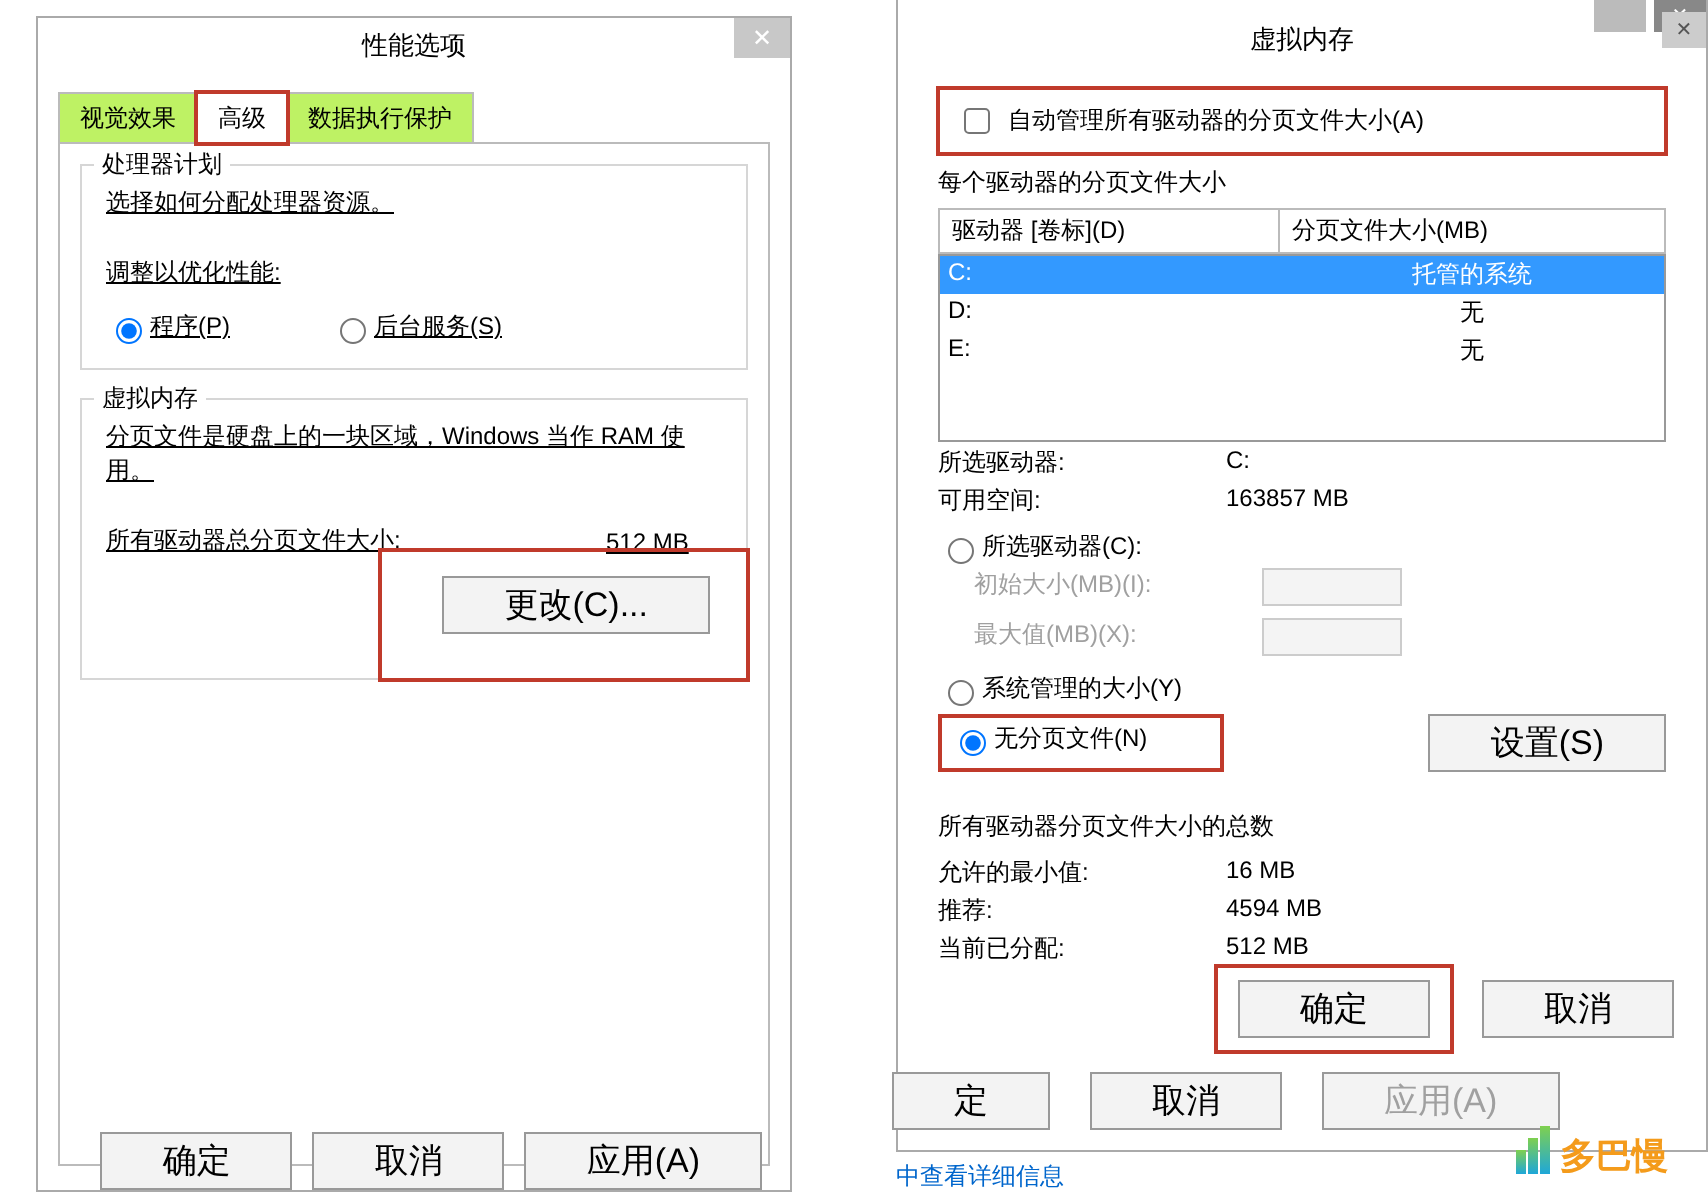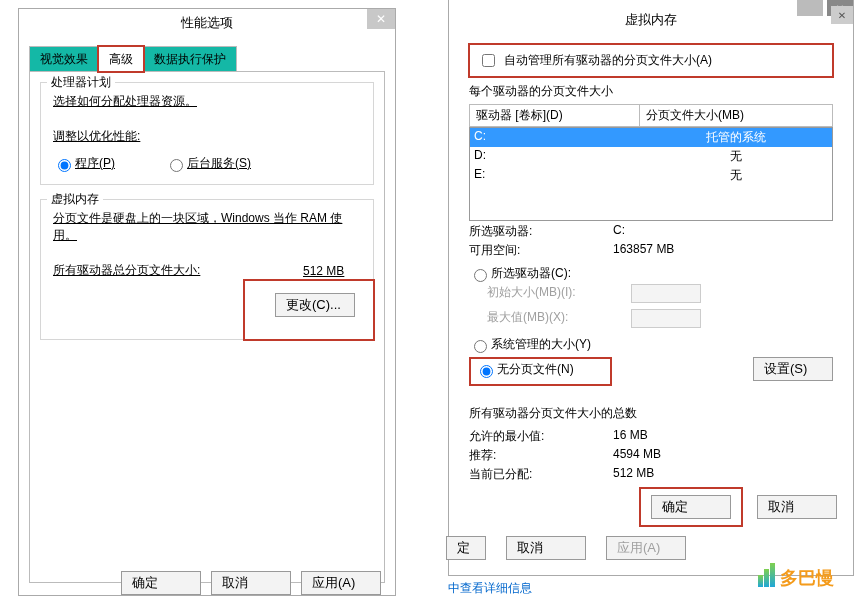--- a/index.html
+++ b/index.html
@@ -61,21 +61,21 @@
     background: #fff;
     margin-right: -1px;
     position: relative;
     top: 1px;
   }
   .tab.active {
     background: #fff;
     z-index: 2;
   }
   .tab:not(.active) {
-    background: #14b8a6;
+    background: #bef264;
   }
   .tabcontent {
     margin: 0 10px 6px 10px;
     border: 1px solid #bbb;
     padding: 10px 10px 10px 10px;
     height: 512px;
     position: relative;
   }
   .fieldset {
     border: 1px solid #d6d6d6;
@@ -87,28 +87,28 @@
   .fieldset .legend {
     position: absolute;
     top: -9px;
     left: 6px;
     background: #fff;
     padding: 0 4px;
   }
   .radio { display: inline-flex; align-items: center; margin-right: 50px; }
   .radio input { margin-right: 4px; }
   .btn {
-    padding: 2px 10px;
+    padding: 2px 30px;
     border: 1px solid #999;
     background: #f3f3f3;
     min-width: 80px;
-    text-align: left;
+    text-align: center;
     display: inline-block;
     font-family: inherit;
-    font-size: 13px;
+    font-size: 17px;
   }
   .dialog-buttons {
     position: absolute;
     bottom: 0;
     right: 14px;
     display: flex;
     gap: 10px;
   }
   .row { display: flex; align-items: center; }
   

